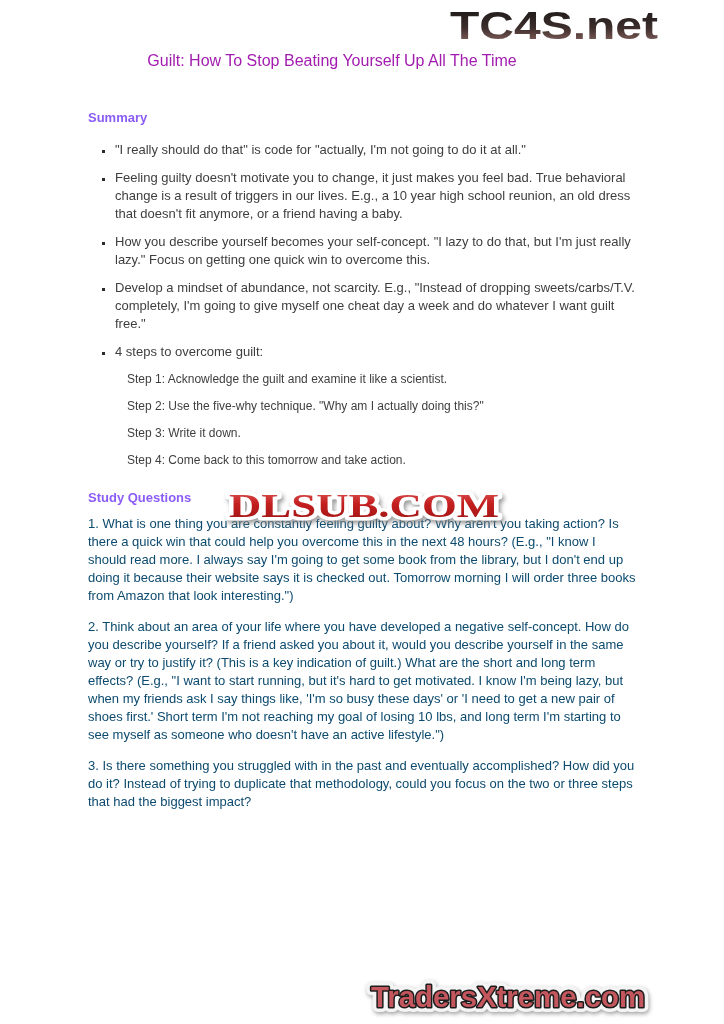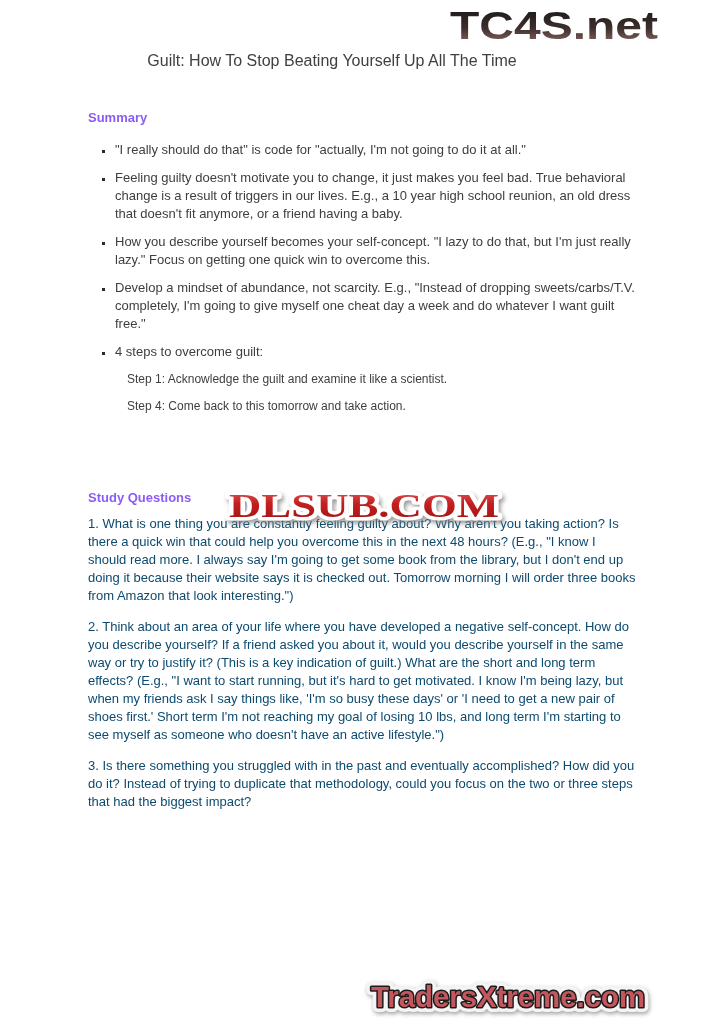--- a/index.html
+++ b/index.html
@@ -11,21 +11,21 @@
     font-family:"Liberation Sans",sans-serif;
     color:#3e3e3e;
   }
   
   .tc4s{position:absolute;top:2px;right:2px;}
   .tc4s text{font-family:"Liberation Sans",sans-serif;font-weight:700;}
   
   .title{
     position:absolute;top:52px;left:0;width:100%;
     text-align:center;margin:0;
-    font-size:16px;font-weight:400;color:#404040;
+    font-size:16px;font-weight:400;color:#a21caf;
   }
   
   .summary{position:absolute;top:110px;left:88px;width:552px;}
   h2.sec{font-size:13px;font-weight:700;color:#8b5cf6;margin:0;}
   .summary ul{list-style:square;margin:16px 0 0 0;padding:0 0 0 27px;}
   .summary li{margin:0 0 10px 0;font-size:13px;line-height:18px;color:#3e3e3e;}
   .summary li::marker{color:#2b2b2b;font-size:11px;}
   .step{margin:9px 0 0 12px;font-size:12px;line-height:18px;}
   
   .study{position:absolute;top:490px;left:88px;width:548px;}
@@ -80,20 +80,22 @@
       </li>
       <li>
         <span>How you describe yourself becomes your self-concept. "I lazy to do that, but I'm just really lazy." Focus on getting one quick win to overcome this.</span>
       </li>
       <li>
         <span>Develop a mindset of abundance, not scarcity. E.g., "Instead of dropping sweets/carbs/T.V. completely, I'm going to give myself one cheat day a week and do whatever I want guilt free."</span>
       </li>
       <li>
         <span>4 steps to overcome guilt:</span>
         <p class="step">Step 1: Acknowledge the guilt and examine it like a scientist.</p>
+        <p class="step">Step 2: Use the five-why technique. "Why am I actually doing this?"</p>
+        <p class="step">Step 3: Write it down.</p>
         <p class="step">Step 4: Come back to this tomorrow and take action.</p>
       </li>
     </ul>
   </section>
 
   <section class="study">
     <h2 class="sec">Study Questions</h2>
     <p>1. What is one thing you are constantly feeling guilty about? Why aren't you taking action? Is there a quick win that could help you overcome this in the next 48 hours? (E.g., "I know I should read more. I always say I'm going to get some book from the library, but I don't end up doing it because their website says it is checked out. Tomorrow morning I will order three books from Amazon that look interesting.")</p>
     <p>2. Think about an area of your life where you have developed a negative self-concept. How do you describe yourself? If a friend asked you about it, would you describe yourself in the same way or try to justify it? (This is a key indication of guilt.) What are the short and long term effects? (E.g., "I want to start running, but it's hard to get motivated. I know I'm being lazy, but when my friends ask I say things like, 'I'm so busy these days' or 'I need to get a new pair of shoes first.' Short term I'm not reaching my goal of losing 10 lbs, and long term I'm starting to see myself as someone who doesn't have an active lifestyle.")</p>
     <p class="q3">3. Is there something you struggled with in the past and eventually accomplished? How did you do it? Instead of trying to duplicate that methodology, could you focus on the two or three steps that had the biggest impact?</p>

